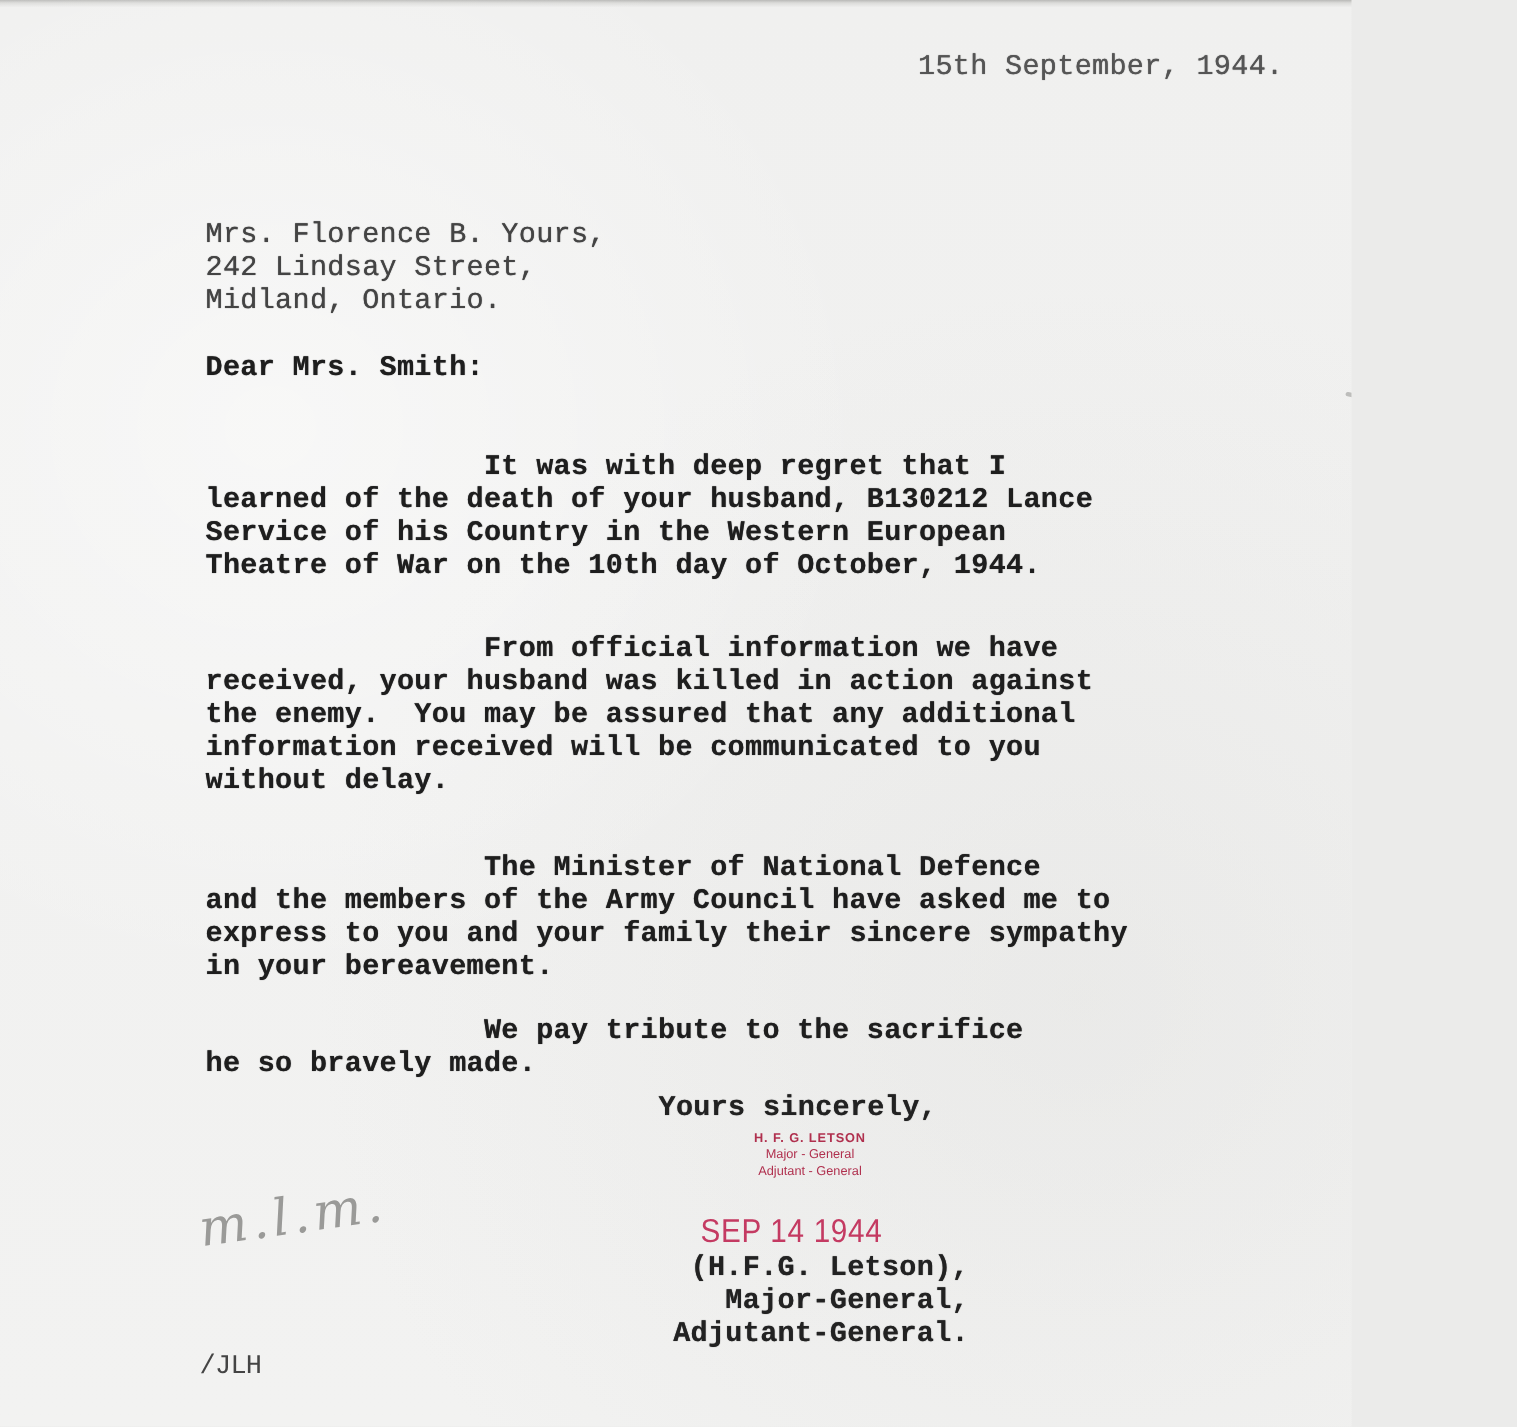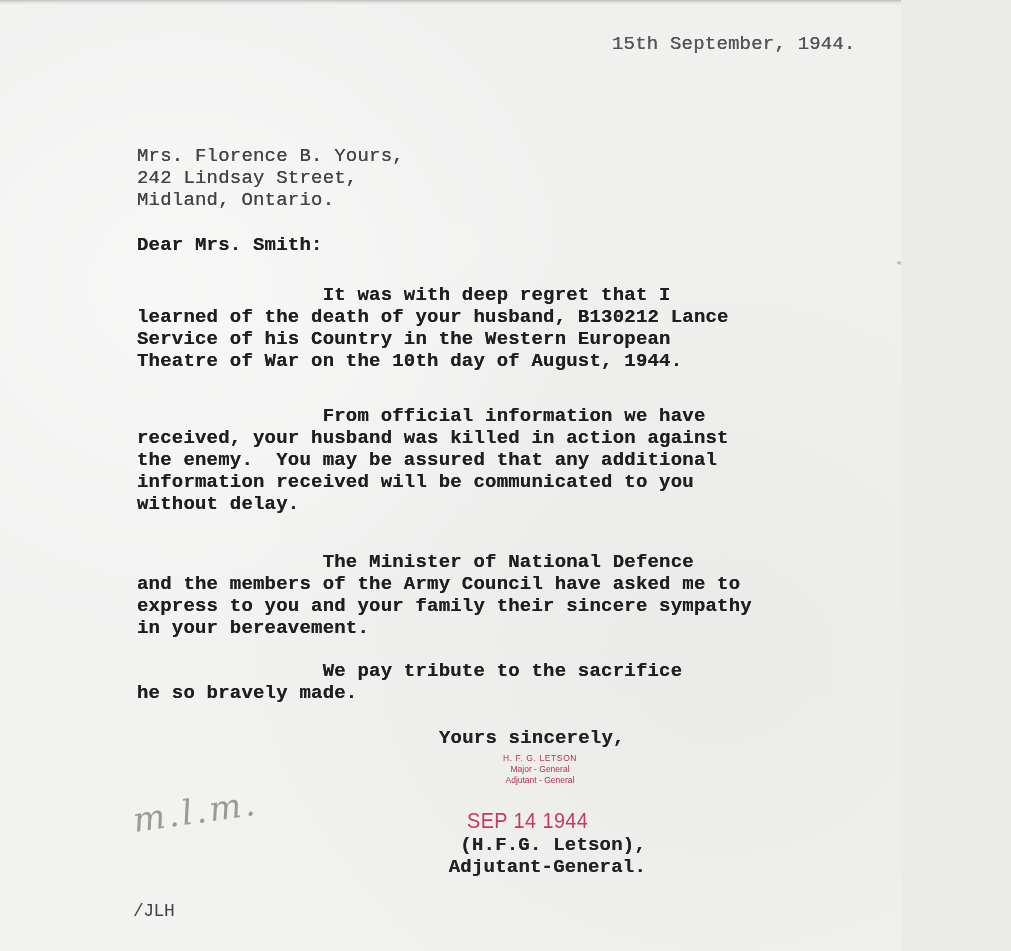--- a/index.html
+++ b/index.html
@@ -53,20 +53,21 @@
     top: 145px;
     color: #444;
   }
   .salutation {
     left: 137px;
     top: 234px;
     color: #333;
   }
   .para {
     left: 137px;
+    margin-top: 16px;
   }
   .p1 { top: 284px; }
   .p2 { top: 405px; }
   .p3 { top: 551px; }
   .p4 { top: 660px; }
   .closing {
     left: 439px;
     top: 727px;
     font-weight: bold;
     color: #222;
@@ -75,21 +76,21 @@
     position: absolute;
     left: 470px;
     top: 753px;
     width: 140px;
     text-align: center;
     font-family: "Liberation Sans", "DejaVu Sans", sans-serif;
     color: #b0304e;
     font-size: 8.5px;
     line-height: 11px;
   }
-  .stamp-name .n1 { letter-spacing: 0.6px; font-weight: normal; }
+  .stamp-name .n1 { letter-spacing: 0.6px; font-weight: bold; }
   .stamp-date {
     position: absolute;
     left: 467px;
     top: 808px;
     font-family: "Liberation Sans", "DejaVu Sans", sans-serif;
     color: #c43a62;
     font-size: 22px;
     letter-spacing: 0.5px;
     transform: scaleX(0.9);
     transform-origin: left top;
@@ -139,39 +140,39 @@
 
 <div class="page">
   <div class="paper-noise"></div>
 
   <div class="typed date">15th September, 1944.</div>
 
   <div class="typed address"><div>Mrs. Florence B. Yours,</div><div>242 Lindsay Street,</div><div>Midland, Ontario.</div></div>
 
   <div class="typed salutation bold">Dear Mrs. Smith:</div>
 
-  <div class="typed para p1 bold"><div>                It was with deep regret that I</div><div>learned of the death of your husband, B130212 Lance</div><div>Service of his Country in the Western European</div><div>Theatre of War on the 10th day of August, 1944.</div></div>
+  <div class="typed para p1 bold"><div>                It was with deep regret that I</div><div>learned of the death of your husband, B130212 Lance</div><div>Service of his Country in the Western European</div><div>Theatre of War on the 10th day of October, 1944.</div></div>
 
   <div class="typed para p2 bold"><div>                From official information we have</div><div>received, your husband was killed in action against</div><div>the enemy.  You may be assured that any additional</div><div>information received will be communicated to you</div><div>without delay.</div></div>
 
   <div class="typed para p3 bold"><div>                The Minister of National Defence</div><div>and the members of the Army Council have asked me to</div><div>express to you and your family their sincere sympathy</div><div>in your bereavement.</div></div>
 
   <div class="typed para p4 bold"><div>                We pay tribute to the sacrifice</div><div>he so bravely made.</div></div>
 
   <div class="typed closing">Yours sincerely,</div>
 
   <div class="stamp-name">
     <div class="n1">H. F. G. LETSON</div>
     <div>Major - General</div>
     <div>Adjutant - General</div>
   </div>
 
   <div class="stamp-date">SEP 14 1944</div>
 
   <div class="initials">m.l.m.</div>
 
-  <div class="typed sig-block"><div>(H.F.G. Letson),</div><div>Adjutant-General.</div></div>
+  <div class="typed sig-block"><div>(H.F.G. Letson),</div><div>Major-General,</div><div>Adjutant-General.</div></div>
 
   <div class="ref">/JLH</div>
 
   <div class="speck" style="left:897px; top:262px;"></div>
   <div class="speck" style="left:988px; top:740px; width:3px; height:6px;"></div>
 </div>
 
 </body></html>

